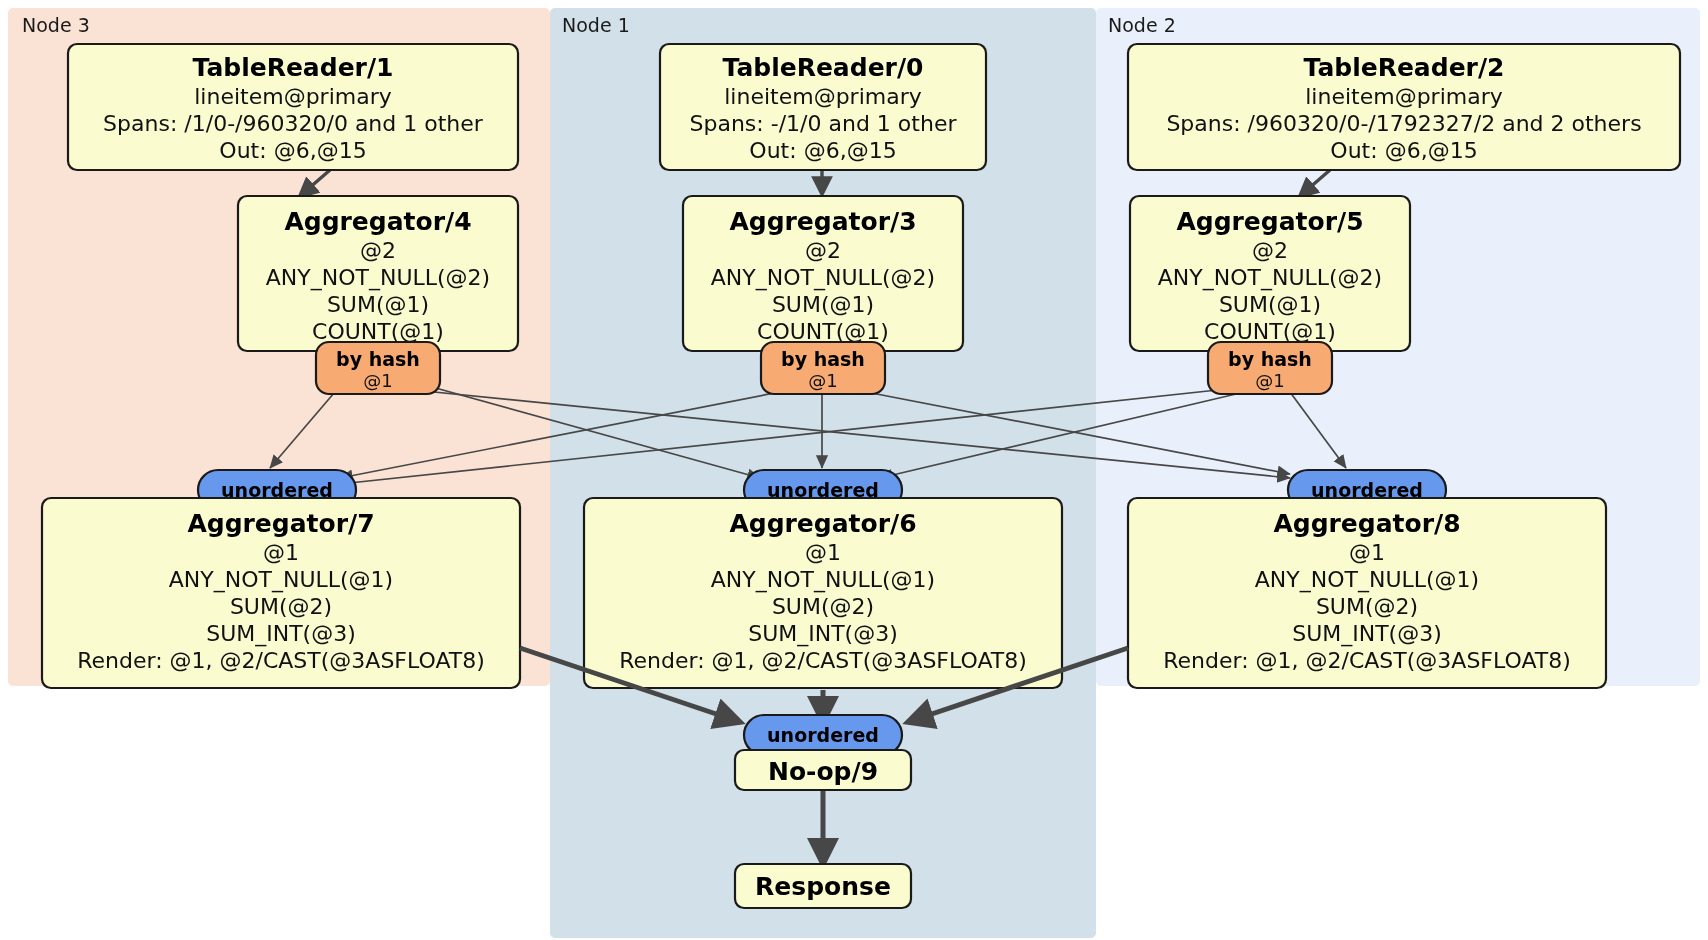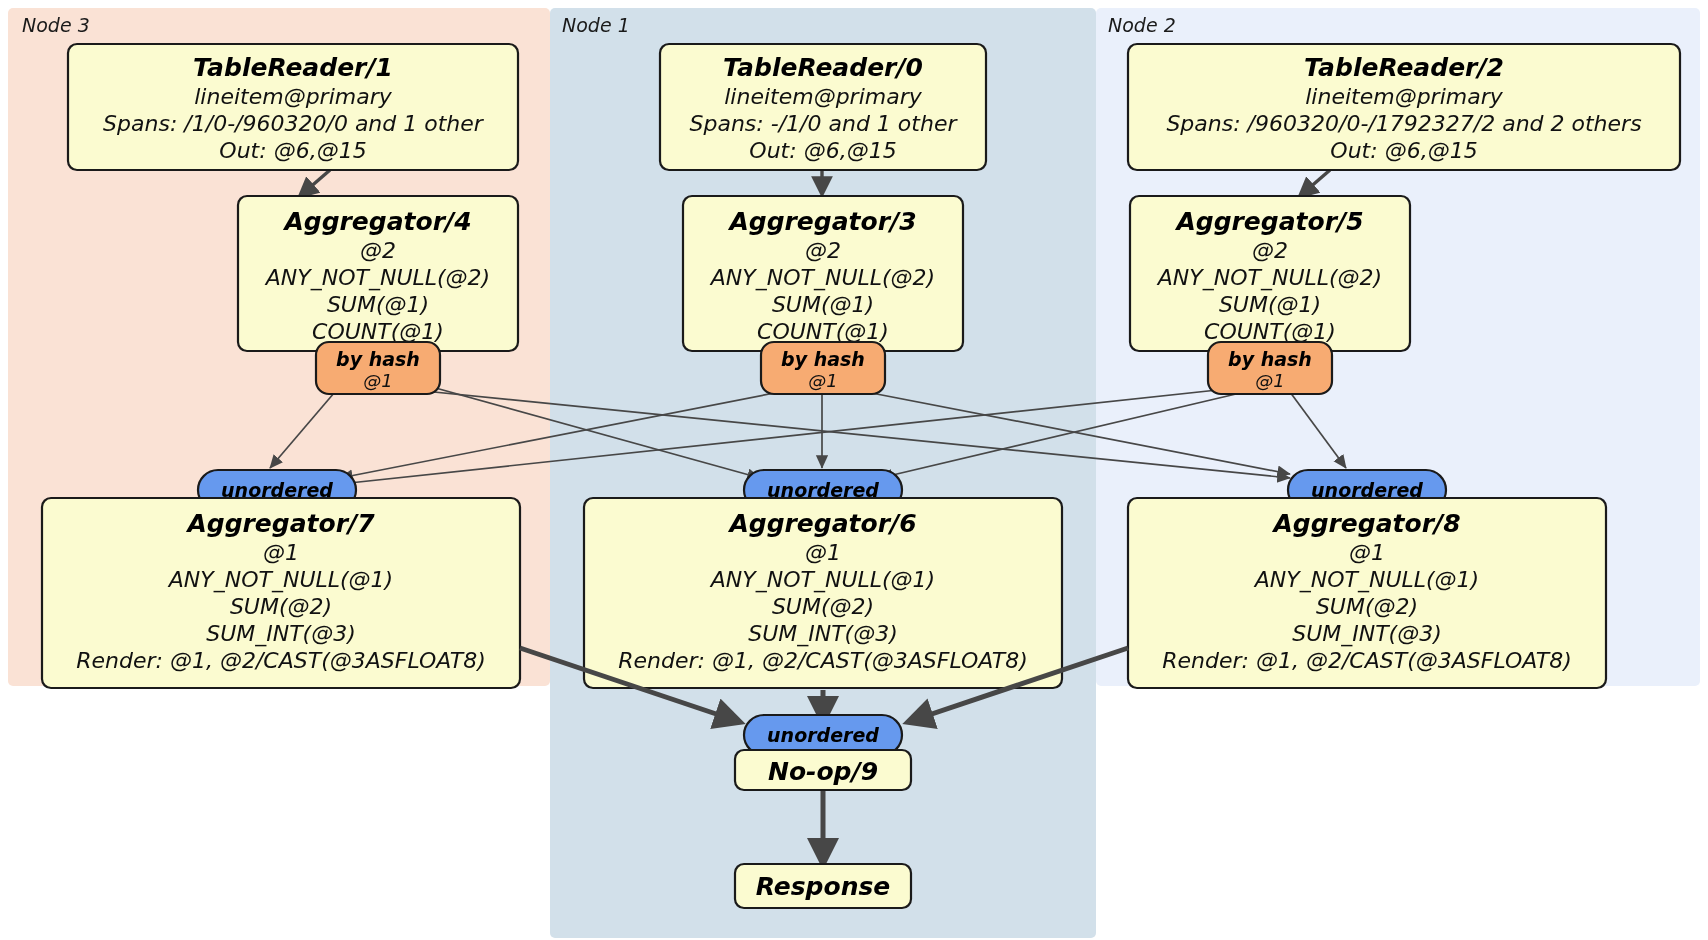--- a/index.html
+++ b/index.html
@@ -11,21 +11,20 @@
   body {
     width: 1708px;
     height: 940px;
     font-family: "DejaVu Sans", sans-serif;
     overflow: hidden;
   }
   #diagram-root {
     position: relative;
     width: 1708px;
     height: 940px;
-    font-style: italic;
   }
   svg#plan-svg {
     display: block;
     width: 1708px;
     height: 940px;
   }
   .node-panel-label {
     font-family: "DejaVu Sans", sans-serif;
     font-size: 19px;
     fill: #1a1a1a;

